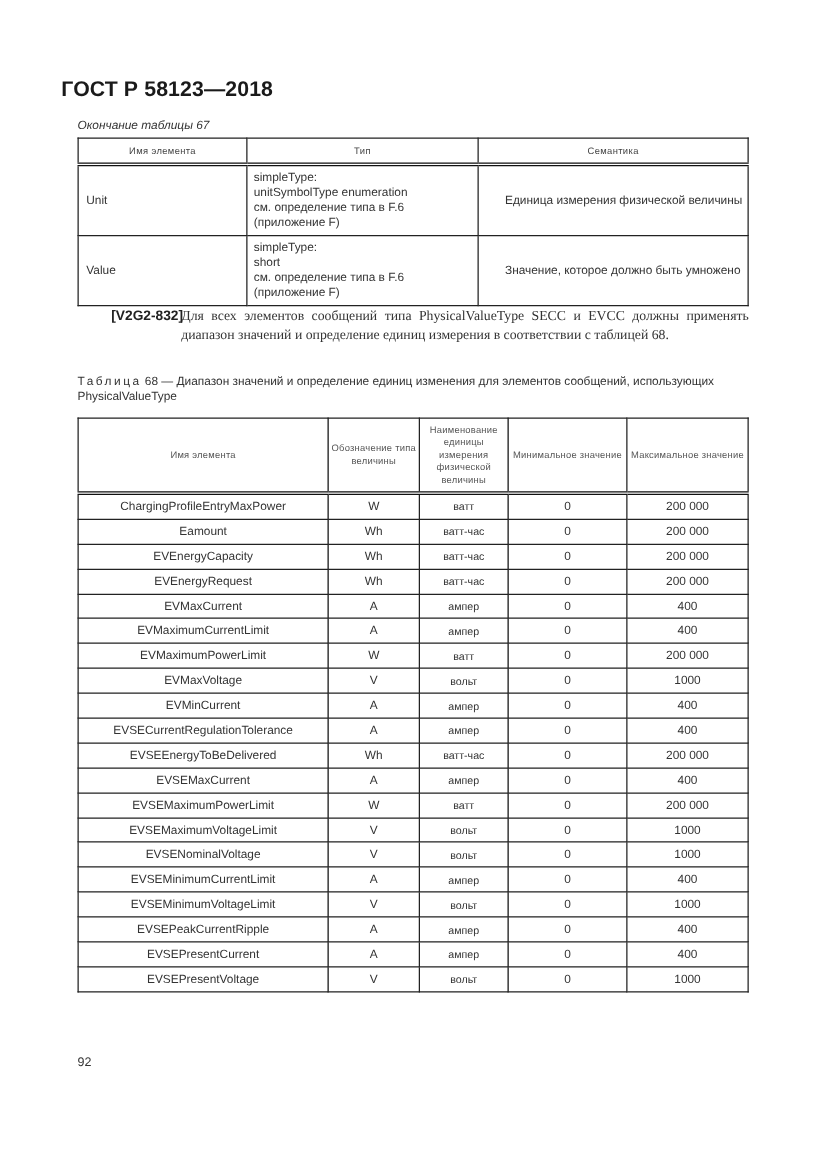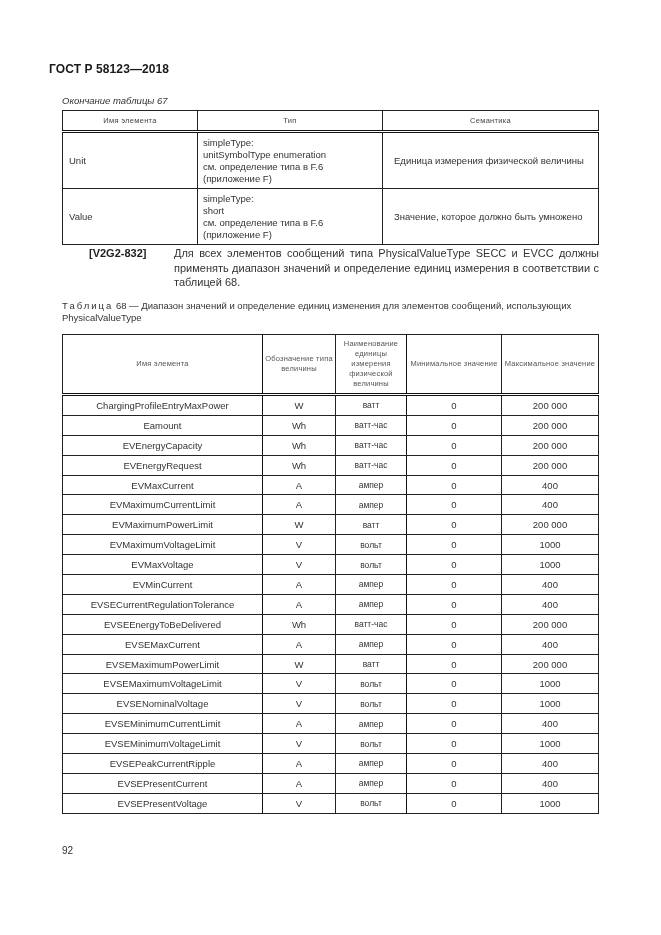--- a/index.html
+++ b/index.html
@@ -1,29 +1,29 @@
 <!DOCTYPE html>
 <html><head>
 <meta charset="utf-8">
 <style>
   html, body { margin: 0; padding: 0; background: #ffffff; }
   body { width: 661px; height: 935px; position: relative; font-family: "Liberation Sans", sans-serif; color: #222; overflow: hidden; }
-  .hdr { position: absolute; left: 49px; top: 62px; font-size: 12px; font-weight: bold; color: #1a1a1a; letter-spacing: 0.1px; }
+  .hdr { position: absolute; left: 49px; top: 62px; font-size: 17px; font-weight: bold; color: #1a1a1a; letter-spacing: 0.1px; }
   .cont { position: absolute; left: 62px; top: 95px; font-size: 9.5px; font-style: italic; color: #333; }
   table { border-collapse: collapse; position: absolute; }
   td, th { border: 1px solid #222; padding: 0; }
   .t67 { left: 62px; top: 110px; width: 537px; border: 1.5px solid #111; }
   .t67 th { font-weight: normal; font-size: 7.5px; color: #444; height: 19px; letter-spacing: 0.3px; border-bottom: 3px double #111; }
   .t67 td { font-size: 9.5px; color: #333; vertical-align: middle; line-height: 12px; }
   .t67 .c1 { width: 128px; padding-left: 6px; }
   .t67 .c2 { width: 174px; padding: 2px 5px; height: 51px; }
-  .t67 .c3 { padding-left: 11px; }
+  .t67 .c3 { padding-left: 21px; }
   .req { position: absolute; left: 89px; top: 246px; width: 510px; font-size: 11px; color: #333; line-height: 14.5px; }
   .req .tag { font-weight: bold; color: #222; position: absolute; left: 0; top: 0; text-align: center; }
-  .req .body { margin-left: 85px; text-align: justify; display: block; }
+  .req .body { margin-left: 56px; text-align: justify; display: block; font-family: Liberation Serif, serif; }
   .cap { position: absolute; left: 62px; top: 300px; width: 537px; font-size: 9.5px; color: #333; line-height: 12px; }
   .cap .sp { letter-spacing: 2px; text-align: center; }
   .t68 { left: 62px; top: 334px; width: 537px; border: 1.8px solid #111; }
   .t68 th { font-weight: normal; font-size: 7.5px; color: #555; line-height: 10px; height: 58px; border-bottom: 3px double #111; text-align: center; letter-spacing: 0.2px; }
   .t68 td { font-size: 9.5px; color: #333; text-align: center; height: 18.9px; }
   .t68 .w1 { width: 199px; border-right: 1.8px solid #111; }
   .t68 .w2 { width: 72px; }
   .t68 .w3 { width: 70px; border-right: 1.8px solid #111; }
   .t68 .w4 { width: 94px; }
   .t68 .unitname { font-size: 8.5px; }
@@ -131,27 +131,20 @@
         <td>400</td>
       </tr>
       <tr>
         <td class="w1">EVMaximumPowerLimit</td>
         <td class="w2">W</td>
         <td class="w3 unitname">ватт</td>
         <td class="w4">0</td>
         <td>200 000</td>
       </tr>
       <tr>
-        <td class="w1">EVMaximumVoltageLimit</td>
-        <td class="w2">V</td>
-        <td class="w3 unitname">вольт</td>
-        <td class="w4">0</td>
-        <td>1000</td>
-      </tr>
-      <tr>
         <td class="w1">EVMaxVoltage</td>
         <td class="w2">V</td>
         <td class="w3 unitname">вольт</td>
         <td class="w4">0</td>
         <td>1000</td>
       </tr>
       <tr>
         <td class="w1">EVMinCurrent</td>
         <td class="w2">A</td>
         <td class="w3 unitname">ампер</td>

